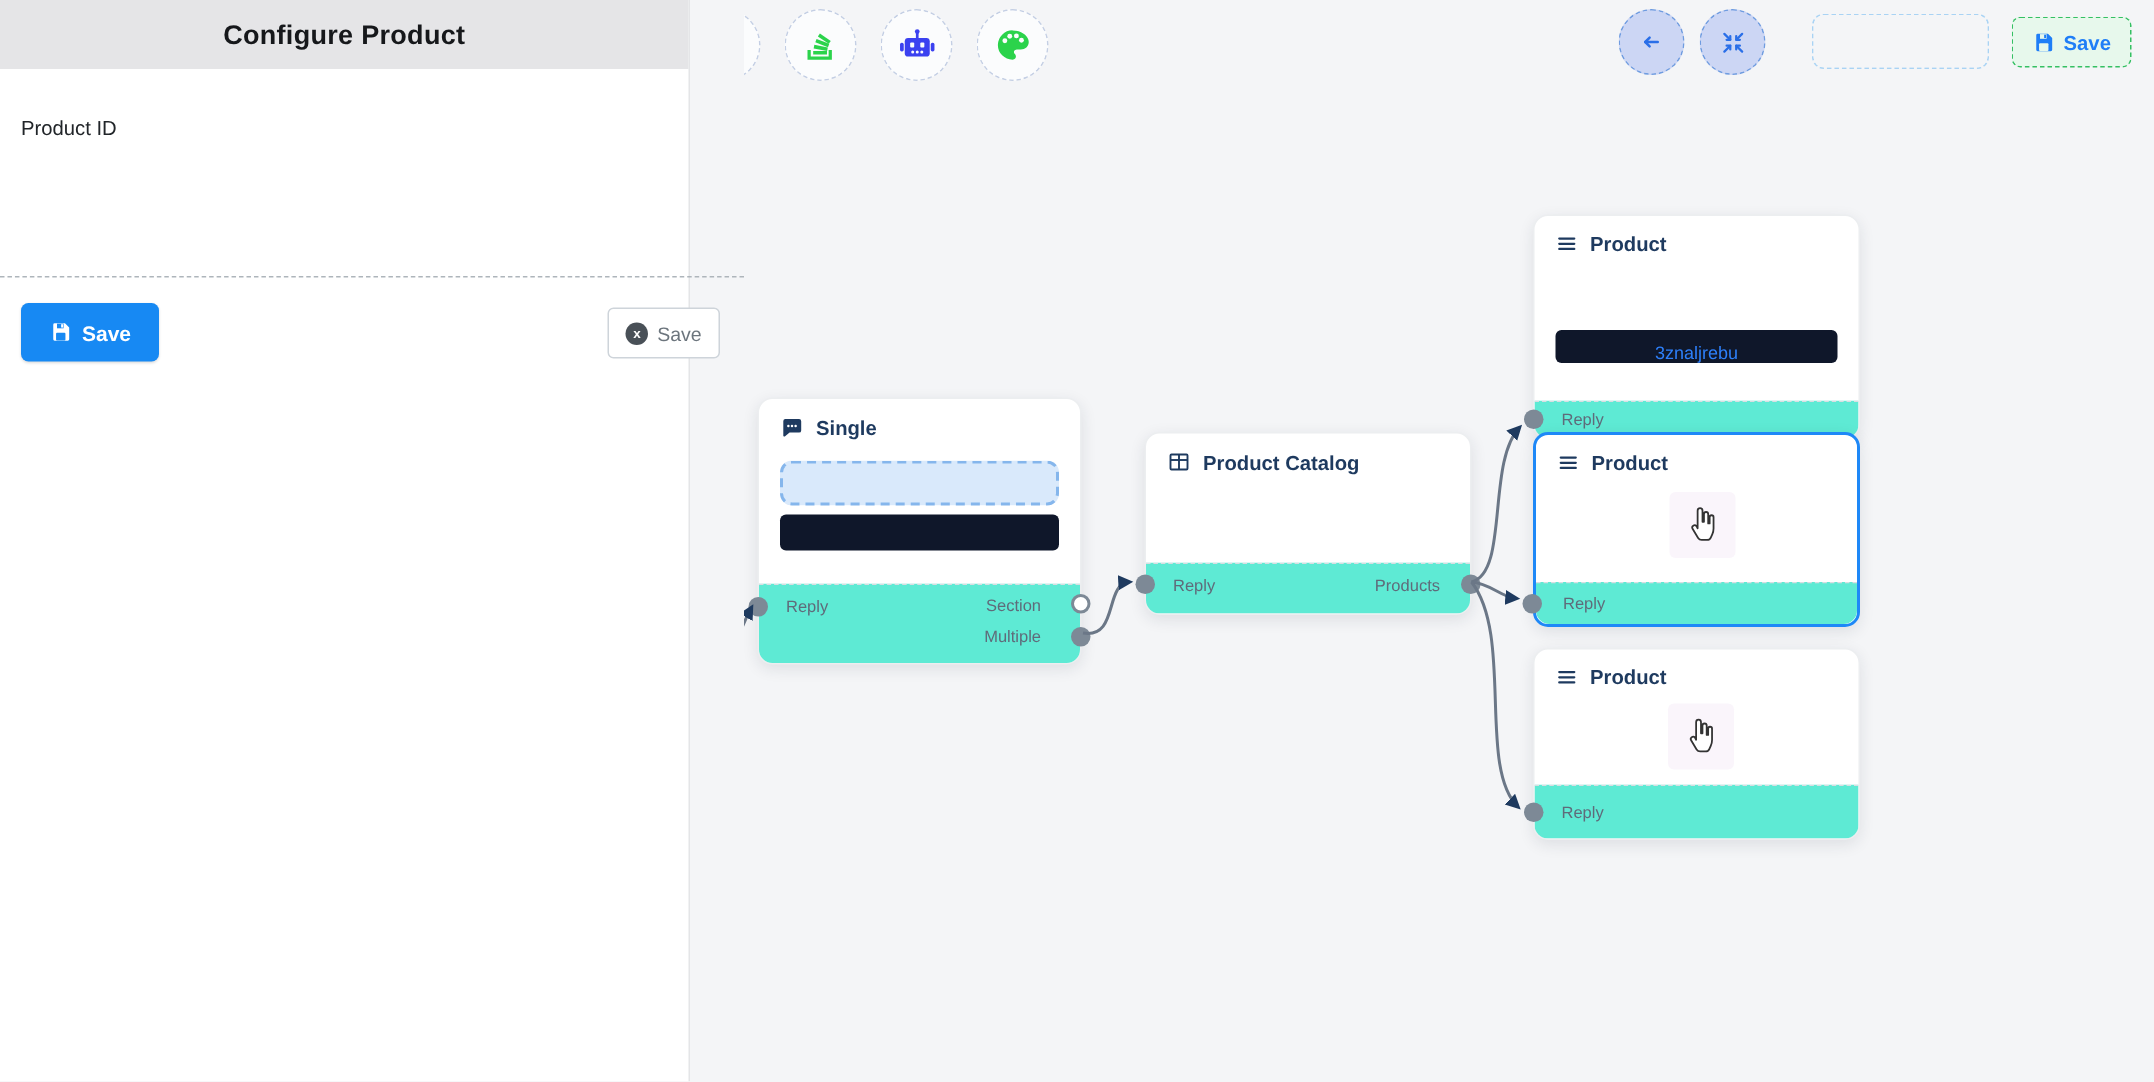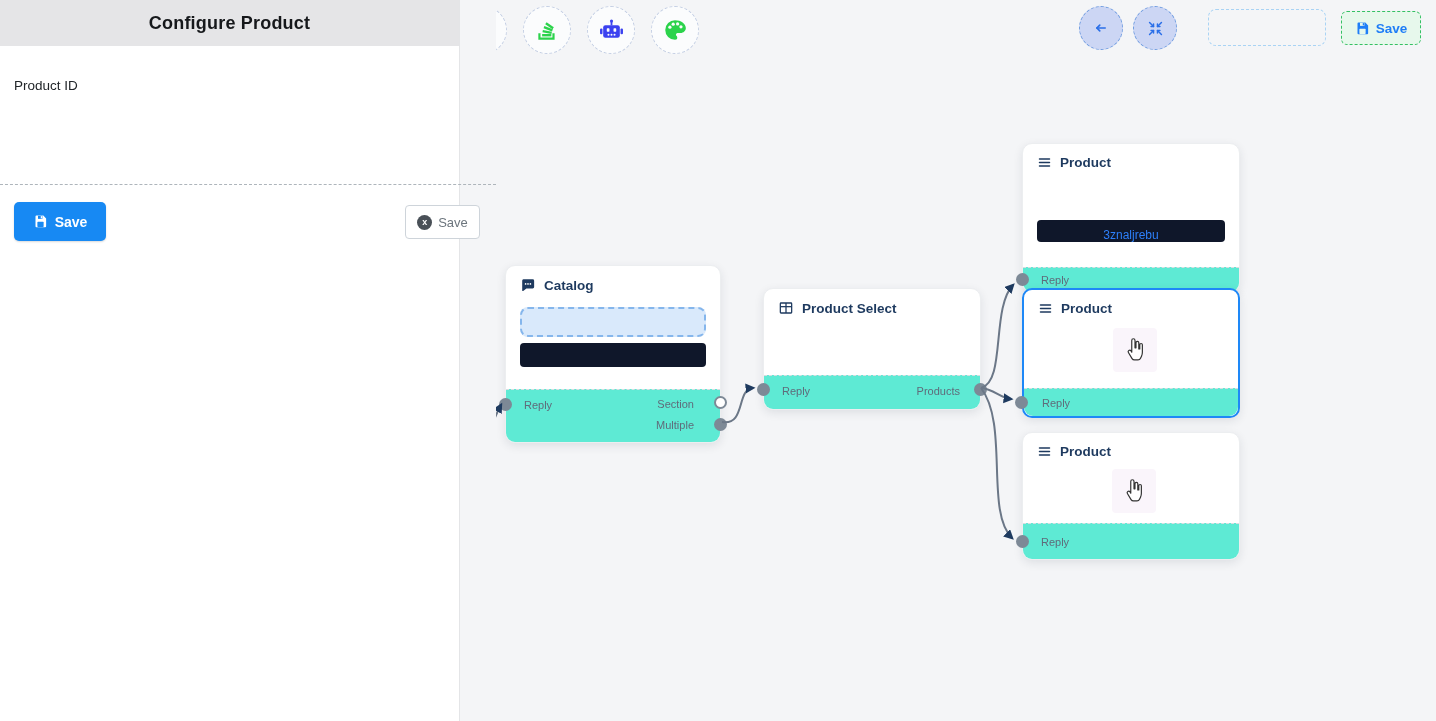--- a/index.html
+++ b/index.html
@@ -184,21 +184,21 @@
     <div class="node" style="left:9px; top:265px; width:216px; height:178px;">
       <div class="node-header">
         <span style="display:flex;">
           <svg width="16" height="16" viewBox="0 0 24 24">
             <path d="M5 3.5h14a2.2 2.2 0 0 1 2.2 2.2v9.2a2.2 2.2 0 0 1-2.2 2.2H9.6l-4.8 3.8c-.6.5-1.5 0-1.5-.8V5.7A2.2 2.2 0 0 1 5 3.5z" fill="#1e3a5f"></path>
             <circle cx="8.4" cy="10.4" r="1.25" fill="#fff"></circle>
             <circle cx="12" cy="10.4" r="1.25" fill="#fff"></circle>
             <circle cx="15.6" cy="10.4" r="1.25" fill="#fff"></circle>
           </svg>
         </span>
-        <span>Catalog</span>
+        <span>Single</span>
       </div>
       <div class="slot-blue" style="top:41px; height:30px;"></div>
       <div class="slot-gray" style="top:77px; height:24px;"></div>
       <div class="node-footer" style="top:123px;">
         <span class="flabel" style="left:18px; top:9px;">Reply</span>
         <span class="flabel" style="right:26px; top:8px;">Section</span>
         <span class="flabel" style="right:26px; top:29px;">Multiple</span>
         <span class="handle" style="left:-7px; top:8px;"></span>
         <span class="handle open" style="right:-7px; top:6px;"></span>
         <span class="handle" style="right:-7px; top:28px;"></span>
@@ -207,21 +207,21 @@
 
     <div class="node" style="left:267px; top:288px; width:218px; height:122px;">
       <div class="node-header">
         <span style="display:flex;">
           <svg width="16" height="16" viewBox="0 0 24 24" fill="none" stroke="#1e3a5f" stroke-width="1.9">
             <rect x="3.5" y="4.5" width="17" height="15" rx="1"></rect>
             <path d="M3.5 10h17"></path>
             <path d="M12 4.5v15"></path>
           </svg>
         </span>
-        <span>Product Select</span>
+        <span>Product Catalog</span>
       </div>
       <div class="node-footer" style="top:86px;">
         <span class="flabel" style="left:18px; top:9px;">Reply</span>
         <span class="flabel" style="right:20px; top:9px;">Products</span>
         <span class="handle" style="left:-7px; top:7px;"></span>
         <span class="handle" style="right:-7px; top:7px;"></span>
       </div>
     </div>
 
     <div class="node" style="left:526px; top:143px; width:218px; height:150px;">

